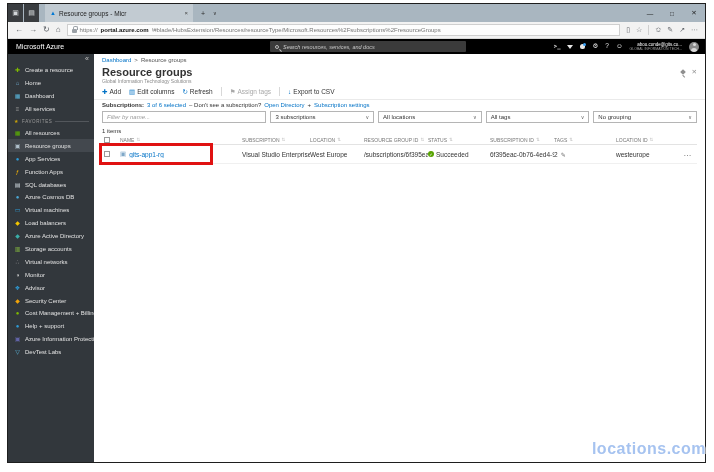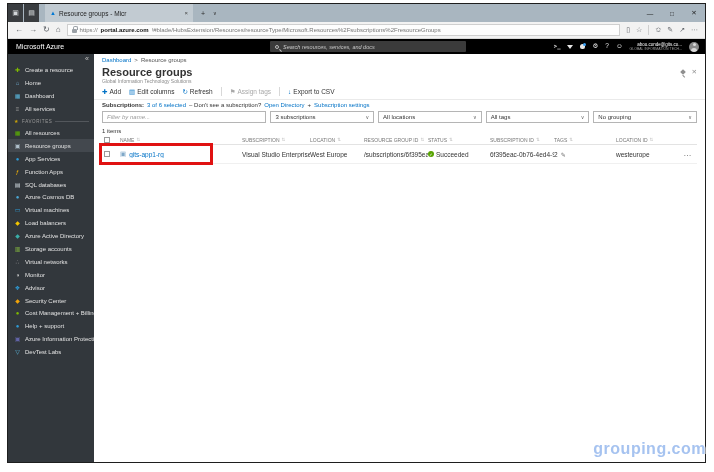--- a/index.html
+++ b/index.html
@@ -429,13 +429,13 @@
           </span>
           <span class="cell">westeurope</span>
           <span class="cell menu-cell">...</span>
         </div>
       </div>
 
     </div>
   </div>
 </div>
 
-<div class="watermark">grouping.com</div>
+<div class="watermark">locations.com</div>
 
 </body></html>

